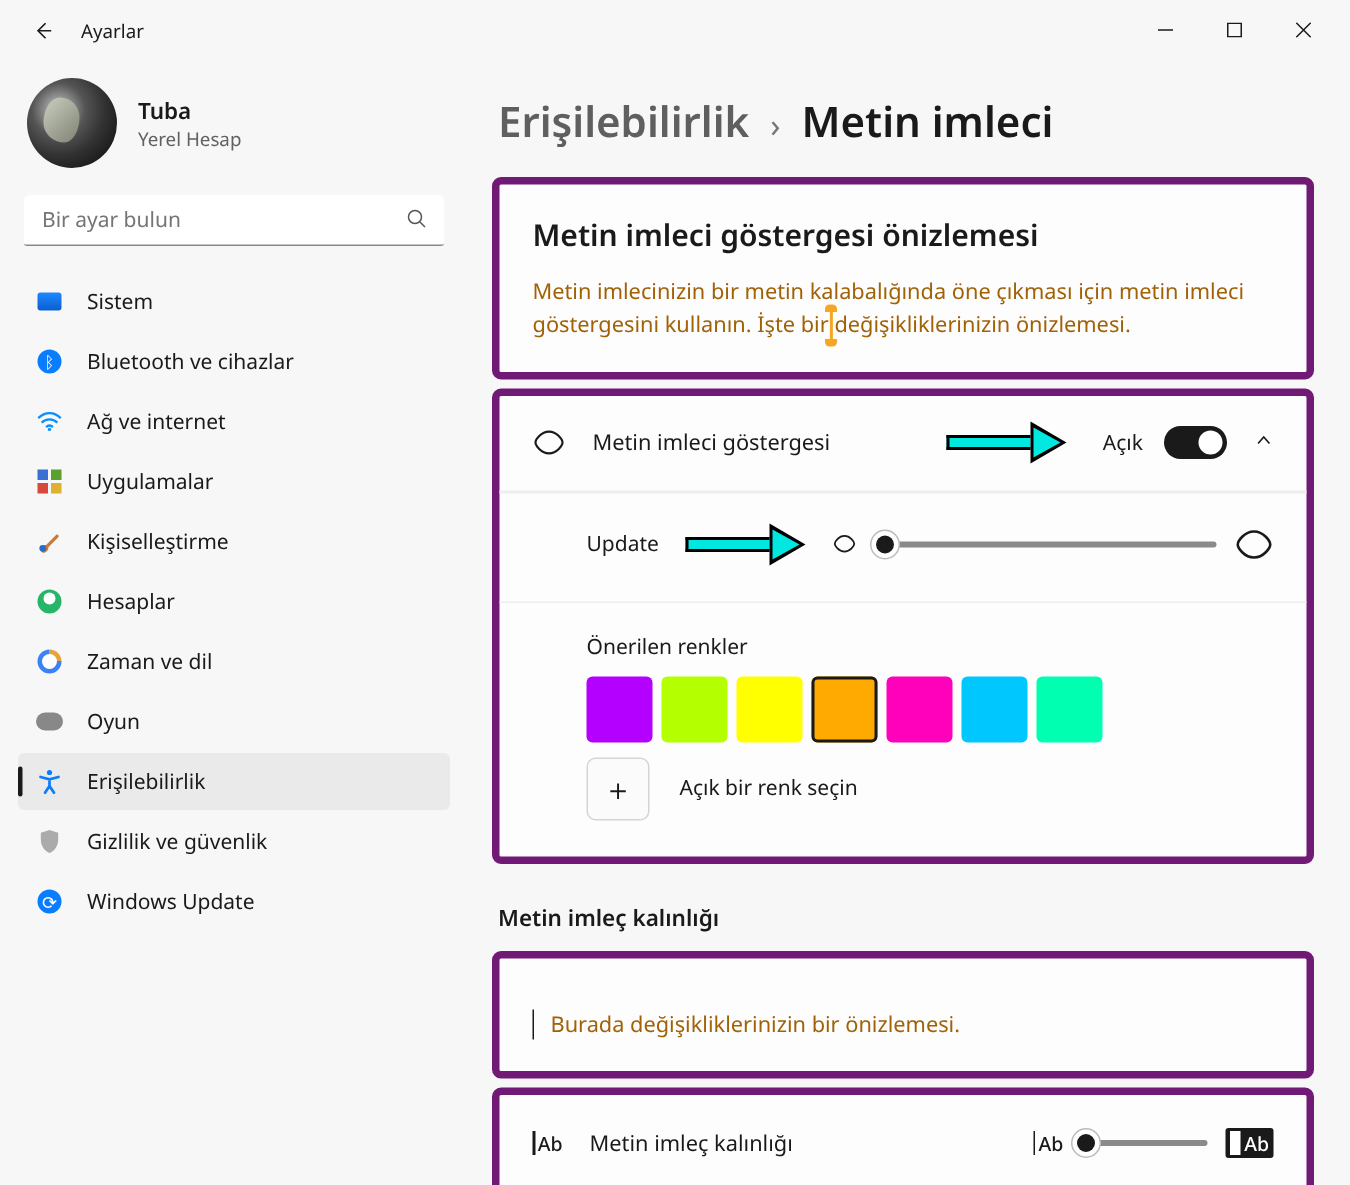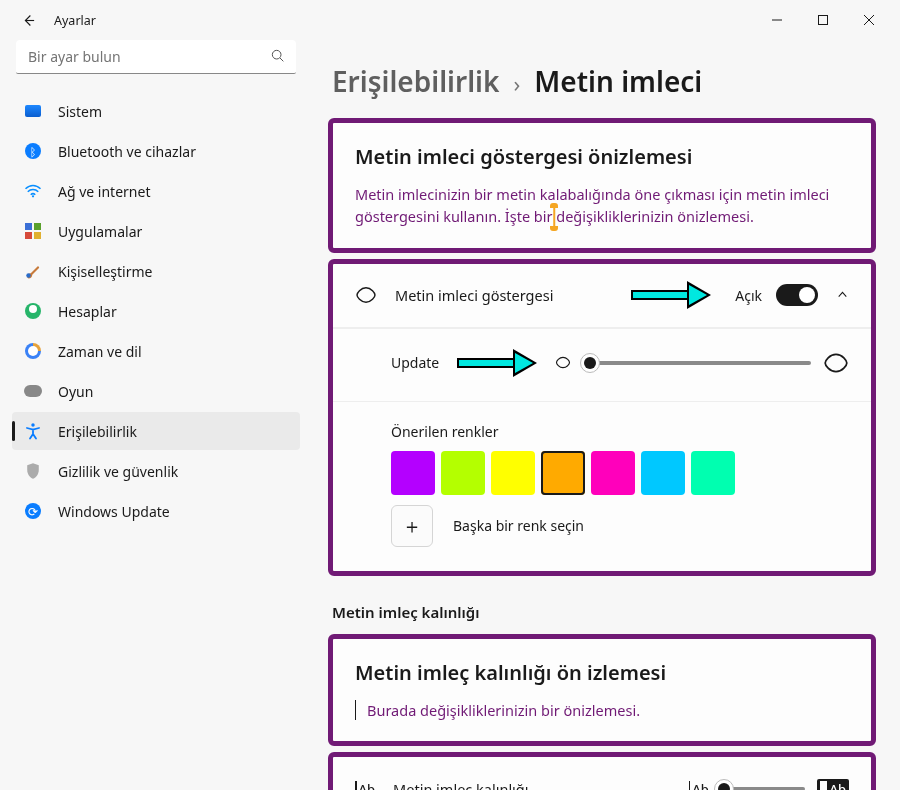--- a/index.html
+++ b/index.html
@@ -40,21 +40,21 @@
   .page-head { display: flex; align-items: baseline; gap: 14px; padding: 8px 0 18px 4px; }
   .crumb-link { font-size: 28px; color: #5f5f5f; font-weight: 600; }
   .crumb-sep { font-size: 22px; color: #777; }
   .crumb-cur { font-size: 28px; font-weight: 600; }
   
   
   .card { background: #fdfdfd; border: 5px solid #701a75; border-radius: 6px; margin-bottom: 6px; }
   .group { margin-bottom: 26px; }
   .card-pad { padding: 20px 22px; }
   .card-title { font-size: 20px; font-weight: 600; }
-  .card-desc { font-size: 14.5px; color: #701a75; margin-top: 14px; line-height: 1.5; }
+  .card-desc { font-size: 14.5px; color: #a16207; margin-top: 14px; line-height: 1.5; }
   
   .row { display: flex; align-items: center; height: 64px; padding: 0 22px; border-bottom: 1px solid #eee; }
   .row:last-child{ border-bottom:none; }
   .row .lbl { margin-left: 18px; font-size: 14.5px; }
   .row .spacer { flex:1; }
   .state { font-size: 14px; margin-right: 14px; }
   
   .toggle { width: 42px; height: 22px; border-radius: 11px; background: #1a1a1a; position: relative; }
   .toggle::after { content:""; position:absolute; right:3px; top:3px; width:16px; height:16px; background:#fff; border-radius:50%; }
   .chev { margin-left: 18px; }
@@ -143,20 +143,27 @@
         <svg width="10" height="10">
           <path d="M0 0l10 10M10 0L0 10" stroke="#1a1a1a" stroke-width="1"></path>
         </svg>
       </div>
   </div>
 </div>
 
 <div class="app">
 
   <div class="sidebar">
+    <div class="user">
+      <div class="avatar"></div>
+      <div>
+        <div class="user-name">Tuba</div>
+        <div class="user-sub">Yerel Hesap</div>
+      </div>
+    </div>
     <div class="search">
       <input placeholder="Bir ayar bulun" style="">
       <span class="mag">
         <svg width="16" height="16" viewBox="0 0 24 24">
             <circle cx="10" cy="10" r="6.5" fill="none" stroke="#555" stroke-width="1.5"></circle>
             <path d="M15 15l5 5" stroke="#555" stroke-width="1.5"></path>
           </svg>
       </span>
     </div>
     <div class="nav">
@@ -313,30 +320,29 @@
               <div class="swatch" style="background: rgb(255, 255, 0);"></div>
               <div class="swatch sel" style="background: rgb(255, 170, 0);"></div>
               <div class="swatch" style="background: rgb(255, 0, 187);"></div>
               <div class="swatch" style="background: rgb(0, 200, 255);"></div>
               <div class="swatch" style="background: rgb(0, 255, 176);"></div>
             </div>
           <div class="add-color">
             <div class="add-btn">
                 <span>＋</span>
               </div>
-            <span>Başka bir renk seçin</span>
+            <span>Açık bir renk seçin</span>
           </div>
         </div>
       </div>
     </div>
 
     <div class="section-h">Metin imleç kalınlığı</div>
 
     <div class="card card-pad">
-      <div class="card-title" style="font-size:20px;">Metin imleç kalınlığı ön izlemesi</div>
       <div class="card-desc">
         <span style="border-left:1.5px solid #1a1a1a; padding-left:11px;text-align:right;">Burada değişikliklerinizin bir önizlemesi.</span>
       </div>
     </div>
 
     <div class="card">
       <div class="row">
         <span class="ab-icon"><span class="bar"></span>Ab</span>
         <span class="lbl">Metin imleç kalınlığı</span>
         <span class="spacer"></span>

